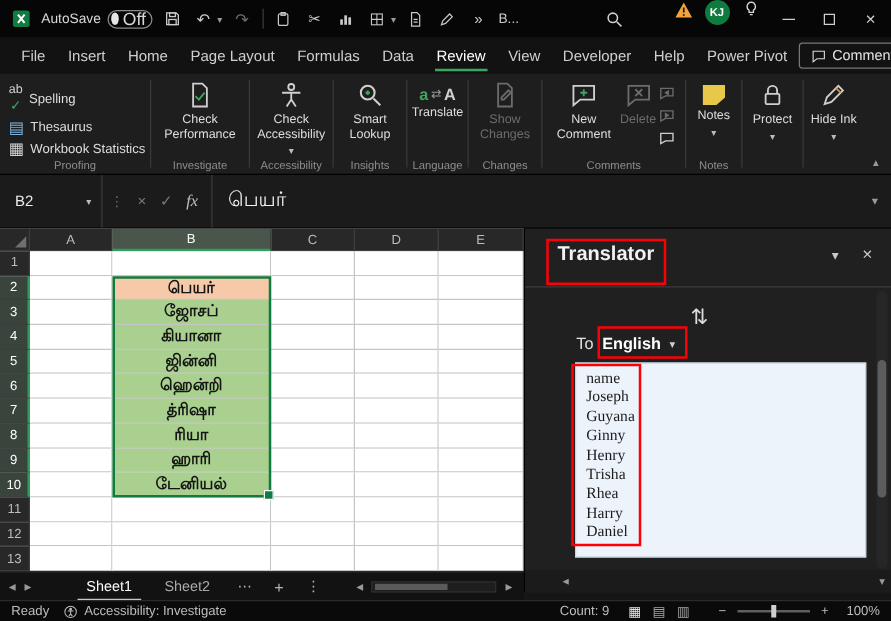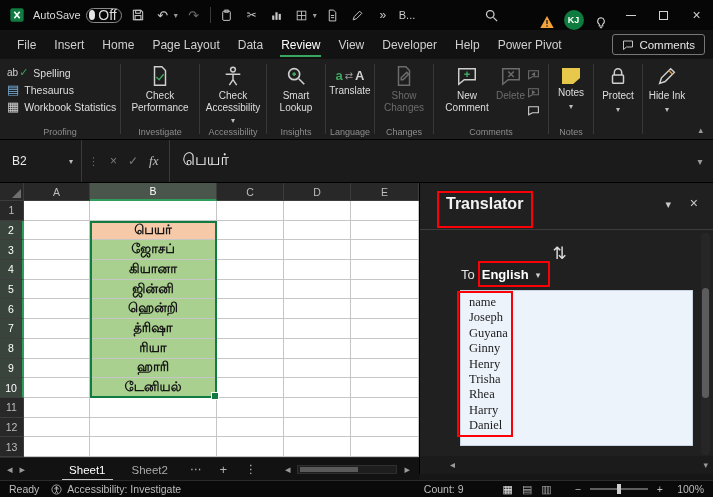--- a/index.html
+++ b/index.html
@@ -14,21 +14,21 @@
   .autosave { display:flex; align-items:center; gap:5px; color:#d9d9d9; white-space:nowrap; }
   .toggle { width:36px; height:15px; border:1px solid #8a8a8a; border-radius:8px;
             display:flex; align-items:center; gap:3px; padding:0 4px 0 2px; }
   .knob { width:10px; height:10px; background:#e6e6e6; border-radius:50%; }
   .toggle-state { font-size:14px; color:#d9d9d9; }
   .tb-sep { width:1px; height:16px; background:#3a3a3a; }
   .tb-caret { font-size:8px; color:#9a9a9a; margin-left:-5px; }
   .qat-label { color:#c9c9c9; }
   .tb-search { margin-left:auto; margin-right:26px; }
   .tb-right { display:flex; align-items:center; height:100%; }
-  .pad-ic { width:27px; height:100%; display:flex; align-items:flex-end; justify-content:center; }
+  .pad-ic { width:27px; height:100%; display:flex; align-items:flex-start; justify-content:center; }
   .avatar { width:20px; height:20px; border-radius:50%; background:#0f7b3e; color:#fff;
             font-size:9px; font-weight:bold; display:flex; align-items:center; justify-content:center; }
   .winbtn { width:33px; height:100%; display:flex; align-items:center; justify-content:center; color:#cfcfcf; font-size:12px; }
   .max-shape { width:9px; height:9px; border:1px solid #cfcfcf; }
   .min-shape { width:10px; height:1px; background:#cfcfcf; }
 
   
   .menubar { position:absolute; top:30px; left:0; right:0; height:29px; background:#121212;
              display:flex; align-items:center; padding:0 8px; }
   .menu-tabs { display:flex; align-items:center; height:100%; }
@@ -50,21 +50,21 @@
   .grp-row { display:flex; height:100%; justify-content:center; }
   .big-btn { display:flex; flex-direction:column; align-items:center; padding-top:6px; gap:3px;
              font-size:10px; color:#dedede; text-align:center; line-height:1.15; }
   .big-btn .lbl { max-width:58px; }
   .dim { color:#6c6c6c; }
   .mini-col { display:flex; flex-direction:column; gap:5px; padding:9px 4px 0 2px; }
   .collapse-ribbon { position:absolute; right:10px; bottom:4px; color:#9a9a9a; font-size:9px; }
   .caret-sm { font-size:8px; color:#bdbdbd; }
   .tr-letters { font-size:13px; font-weight:bold; line-height:1; display:flex; align-items:center; gap:2px; }
   .tr-a { color:#3fa45f; } .tr-b { color:#d0d0d0; } .tr-arr { color:#9a9a9a; font-size:10px; font-weight:normal; }
-  .spell-ic { font-size:10px; color:#d0d0d0; display:flex; align-items:center; gap:1px; }
+  .spell-ic { font-size:10px; color:#d0d0d0; display:flex; align-items:center; gap:1px;flex-direction:column; }
   .spell-ic .ck { color:#3fa45f; font-size:11px; }
   .glyph-ic { font-size:13px; color:#cfcfcf; line-height:1; }
   .note-shape { width:18px; height:16px; background:#e8c84a; clip-path:polygon(0 0,100% 0,100% 62%,62% 100%,0 100%); }
 
   
   .formulabar { position:absolute; top:140px; left:0; right:0; height:43px; background:#1b1b1b;
                 border-bottom:1px solid #000; display:flex; align-items:stretch; }
   .namebox { width:82px; display:flex; align-items:center; justify-content:space-between;
              padding:0 8px 0 12px; border-right:1px solid #3a3a3a; font-size:12px; color:#ececec; }
   .fb-dots { color:#6a6a6a; font-size:11px; display:flex; align-items:center; padding-left:6px; }
@@ -245,20 +245,21 @@
         </span>
     </span>
   </div>
 
   <div class="menubar">
     <div class="menu-tabs">
         <div class="menu-item">File</div>
         <div class="menu-item">Insert</div>
         <div class="menu-item">Home</div>
         <div class="menu-item">Page Layout</div>
+        <div class="menu-item">Formulas</div>
         <div class="menu-item">Data</div>
         <div class="menu-item active">Review</div>
         <div class="menu-item">View</div>
         <div class="menu-item">Developer</div>
         <div class="menu-item">Help</div>
         <div class="menu-item">Power Pivot</div>
       </div>
     <div class="menu-right">
       <span class="pill comments-pill">
         <svg class="ic" width="12" height="12" viewBox="0 0 24 24" fill="none" stroke="#d8d8d8" stroke-width="1.8">
@@ -634,21 +635,21 @@
     <span>Ready</span>
     <span class="sb-acc">
       <svg class="ic" width="11" height="11" viewBox="0 0 24 24" fill="none" stroke="#bdbdbd" stroke-width="1.8">
           <circle cx="12" cy="12" r="10"></circle>
           <circle cx="12" cy="7.5" r="1.6" fill="#bdbdbd"></circle>
           <path d="M7 10.5h10M12 10.5v5M12 15.5l-3 4M12 15.5l3 4"></path>
         </svg>
       <span>Accessibility: Investigate</span>
     </span>
     <span class="sb-right">
-      <span style="margin-right:30px;">Count: 9</span>
+      <span style="margin-right:6px;">Count: 9</span>
       <span class="view-ic on">▦</span>
       <span class="view-ic">▤</span>
       <span class="view-ic" style="margin-right:14px;">▥</span>
       <span>−</span>
       <span class="zoom-slider">
           <span class="zoom-thumb"></span>
         </span>
       <span>+</span>
       <span class="sb-zoom">100%</span>
     </span>

